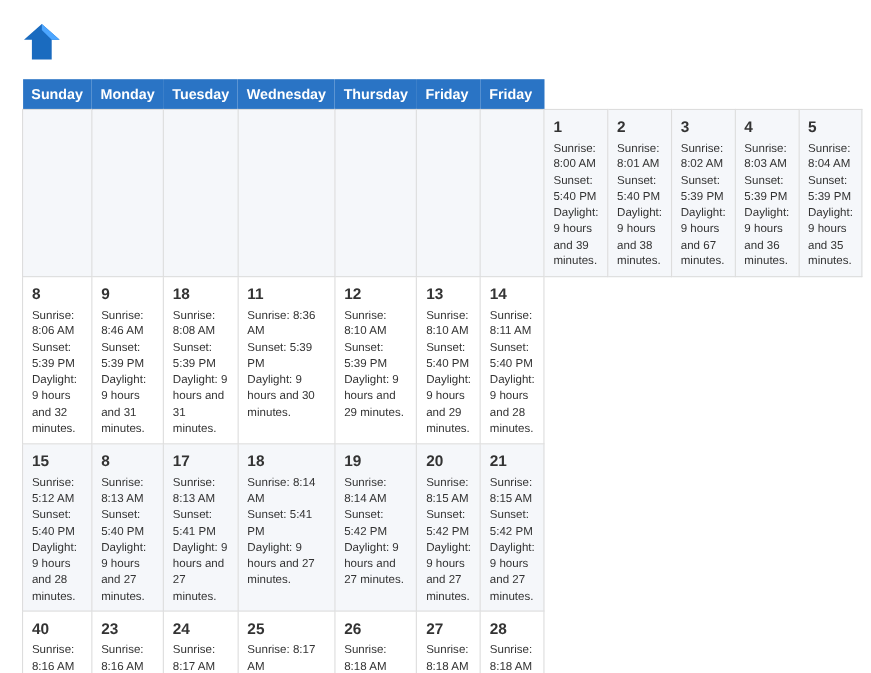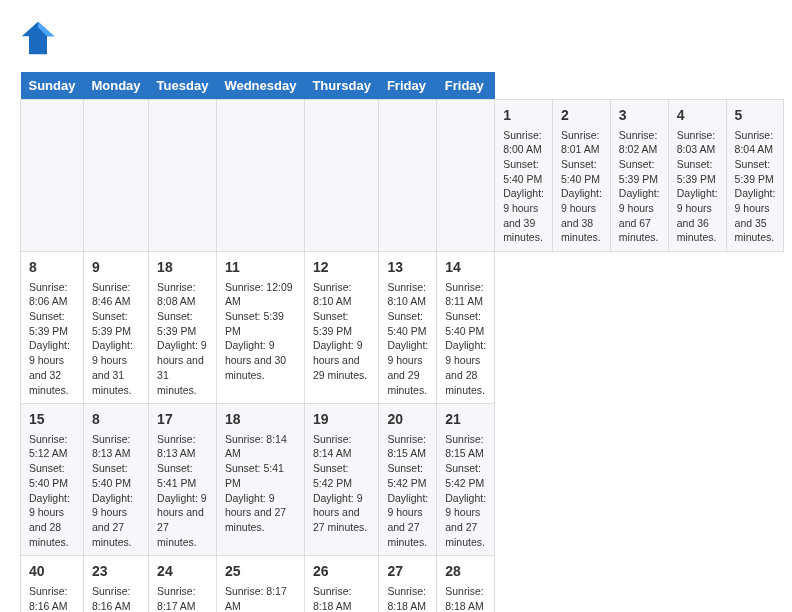--- a/index.html
+++ b/index.html
@@ -168,21 +168,21 @@
         <div class="day-info">Daylight: 9 hours and 31 minutes.</div>
       </td>
         <td>
         <span class="day-num">18</span>
         <div class="day-info">Sunrise: 8:08 AM</div>
         <div class="day-info">Sunset: 5:39 PM</div>
         <div class="day-info">Daylight: 9 hours and 31 minutes.</div>
       </td>
         <td>
         <span class="day-num">11</span>
-        <div class="day-info">Sunrise: 12:09 AM</div>
+        <div class="day-info">Sunrise: 8:36 AM</div>
         <div class="day-info">Sunset: 5:39 PM</div>
         <div class="day-info">Daylight: 9 hours and 30 minutes.</div>
       </td>
         <td>
         <span class="day-num">12</span>
         <div class="day-info">Sunrise: 8:10 AM</div>
         <div class="day-info">Sunset: 5:39 PM</div>
         <div class="day-info">Daylight: 9 hours and 29 minutes.</div>
       </td>
         <td>

